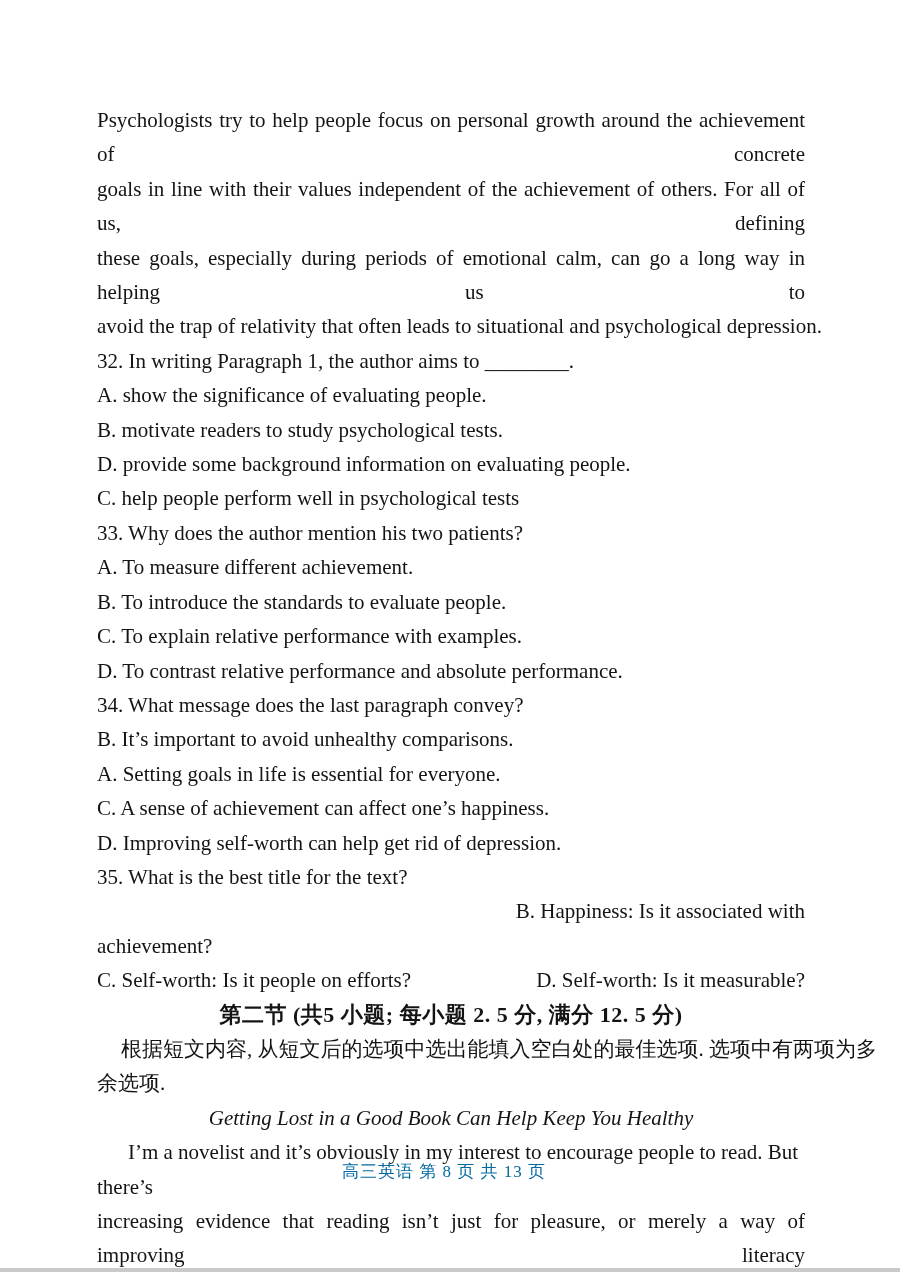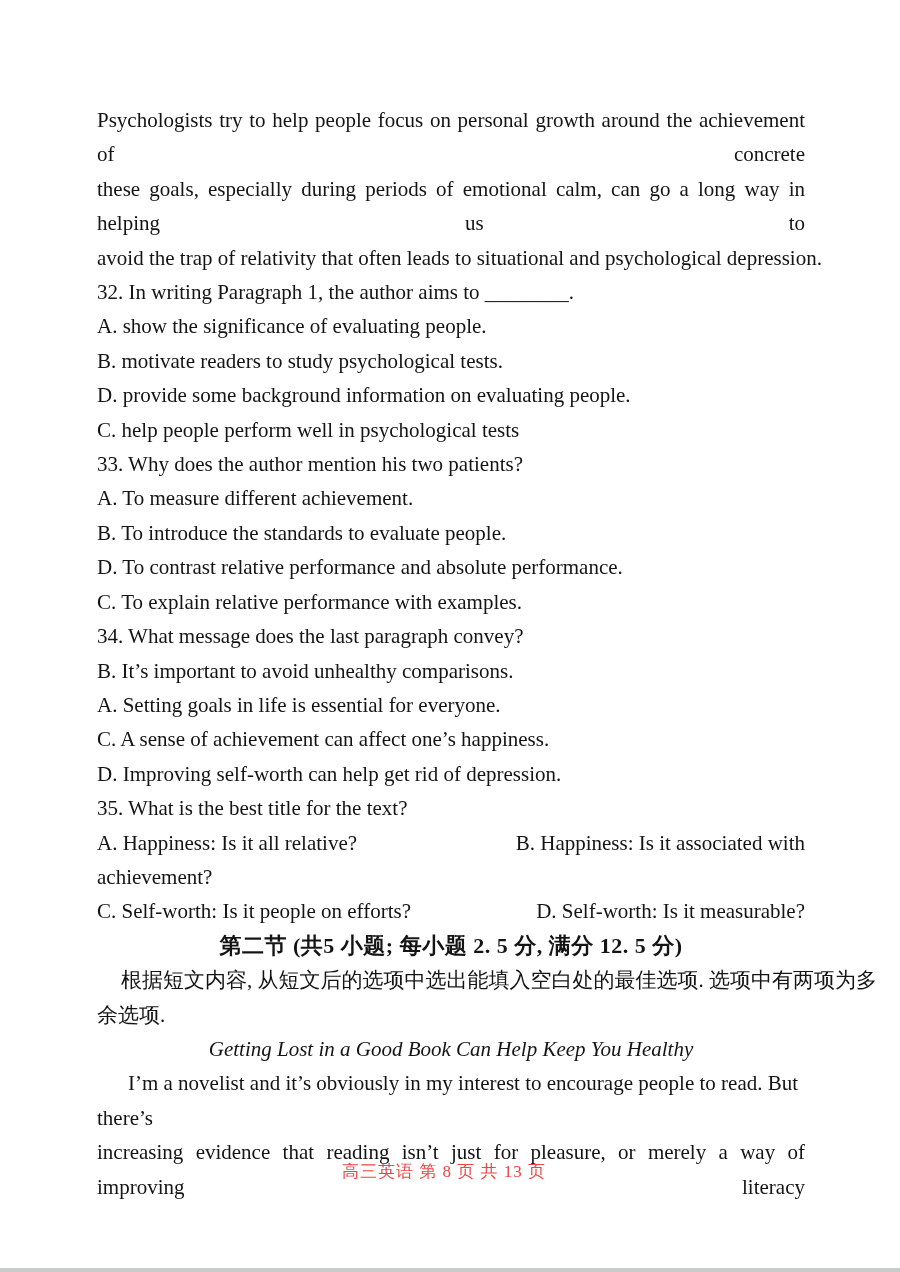--- a/index.html
+++ b/index.html
@@ -42,61 +42,61 @@
     font-size: 22px;
     letter-spacing: 0.5px;
     text-align: center;
   }
   .footer {
     position: absolute;
     left: 0; top: 1160px;
     width: 888px;
     text-align: center;
     font-size: 17px;
-    color: #ef4444;
+    color: #0369a1;
     letter-spacing: 1px;
   }
   .scan-edge {
     position: absolute;
     left: 0; bottom: 0;
     width: 900px; height: 4px;
     background: #c9cbca;
   }
 </style>
 </head>
 <body>
 
 <div class="page">
   <div class="content">
 
     <div class="line just">Psychologists try to help people focus on personal growth around the achievement of concrete</div>
+    <div class="line just">goals in line with their values independent of the achievement of others. For all of us, defining</div>
     <div class="line just">these goals, especially during periods of emotional calm, can go a long way in helping us to</div>
     <div class="line">avoid the trap of relativity that often leads to situational and psychological depression.</div>
 
     <div class="line">32. In writing Paragraph 1, the author aims to ________.</div>
     <div class="line">A. show the significance of evaluating people.</div>
     <div class="line">B. motivate readers to study psychological tests.</div>
     <div class="line">D. provide some background information on evaluating people.</div>
     <div class="line">C. help people perform well in psychological tests</div>
 
     <div class="line">33. Why does the author mention his two patients?</div>
     <div class="line">A. To measure different achievement.</div>
     <div class="line">B. To introduce the standards to evaluate people.</div>
+    <div class="line">C. To explain relative performance with examples.</div>
     <div class="line">D. To contrast relative performance and absolute performance.</div>
-    <div class="line">C. To explain relative performance with examples.</div>
 
     <div class="line">34. What message does the last paragraph convey?</div>
     <div class="line">B. It’s important to avoid unhealthy comparisons.</div>
     <div class="line">A. Setting goals in life is essential for everyone.</div>
     <div class="line">C. A sense of achievement can affect one’s happiness.</div>
     <div class="line">D. Improving self-worth can help get rid of depression.</div>
 
     <div class="line">35. What is the best title for the text?</div>
     <div class="line row2">
-      <span class="c1">A. Happiness: Is it all relative?</span>
       <span class="c2">B. Happiness: Is it associated with</span>
     </div>
     <div class="line">achievement?</div>
     <div class="line row2">
       <span class="c1">C. Self-worth: Is it people on efforts?</span>
       <span class="c2">D. Self-worth: Is it measurable?</span>
     </div>
 
     <div class="line cn-heading">第二节 (共5 小题; 每小题 2. 5 分, 满分 12. 5 分)</div>
     <div class="line indent">根据短文内容, 从短文后的选项中选出能填入空白处的最佳选项. 选项中有两项为多</div>

